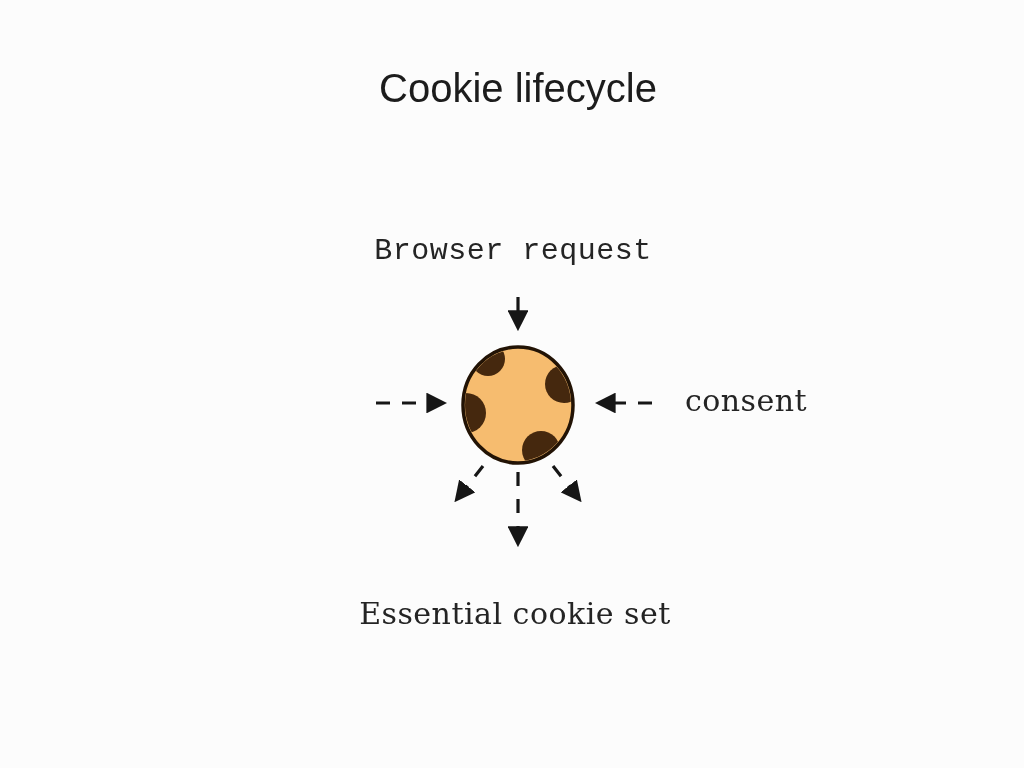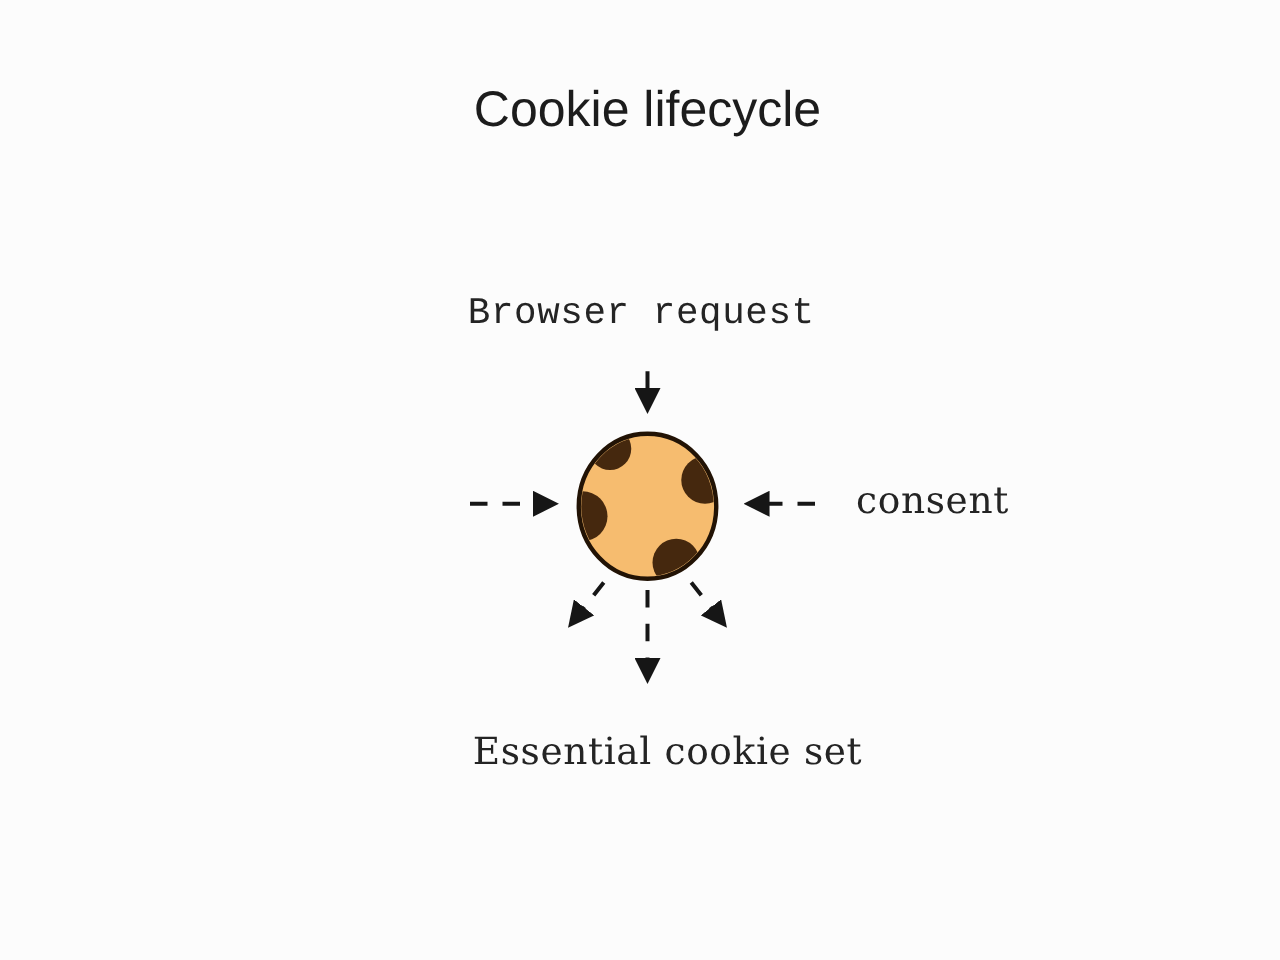--- a/index.html
+++ b/index.html
@@ -34,21 +34,21 @@
     white-space: nowrap;
     font-family: "DejaVu Serif", serif;
     font-size: 30px;
     font-weight: 500;
     letter-spacing: 0.5px;
     color: #242424;
   }
   .node-top    { left: 513px; top: 234px; font-family: Liberation Mono, monospace; }
   .node-left   { left: 297px; top: 383px; }
   .node-right  { left: 746px; top: 383px; }
-  .node-bottom { left: 515px; top: 584px; margin-left: 19px; }
+  .node-bottom { left: 515px; top: 596px; }
   .footer {
     position: absolute;
     left: 519px;
     top: 705px;
     transform: translateX(-50%);
     white-space: nowrap;
     font-family: "Liberation Sans", sans-serif;
     font-size: 26px;
     font-weight: 400;
     letter-spacing: 1px;

